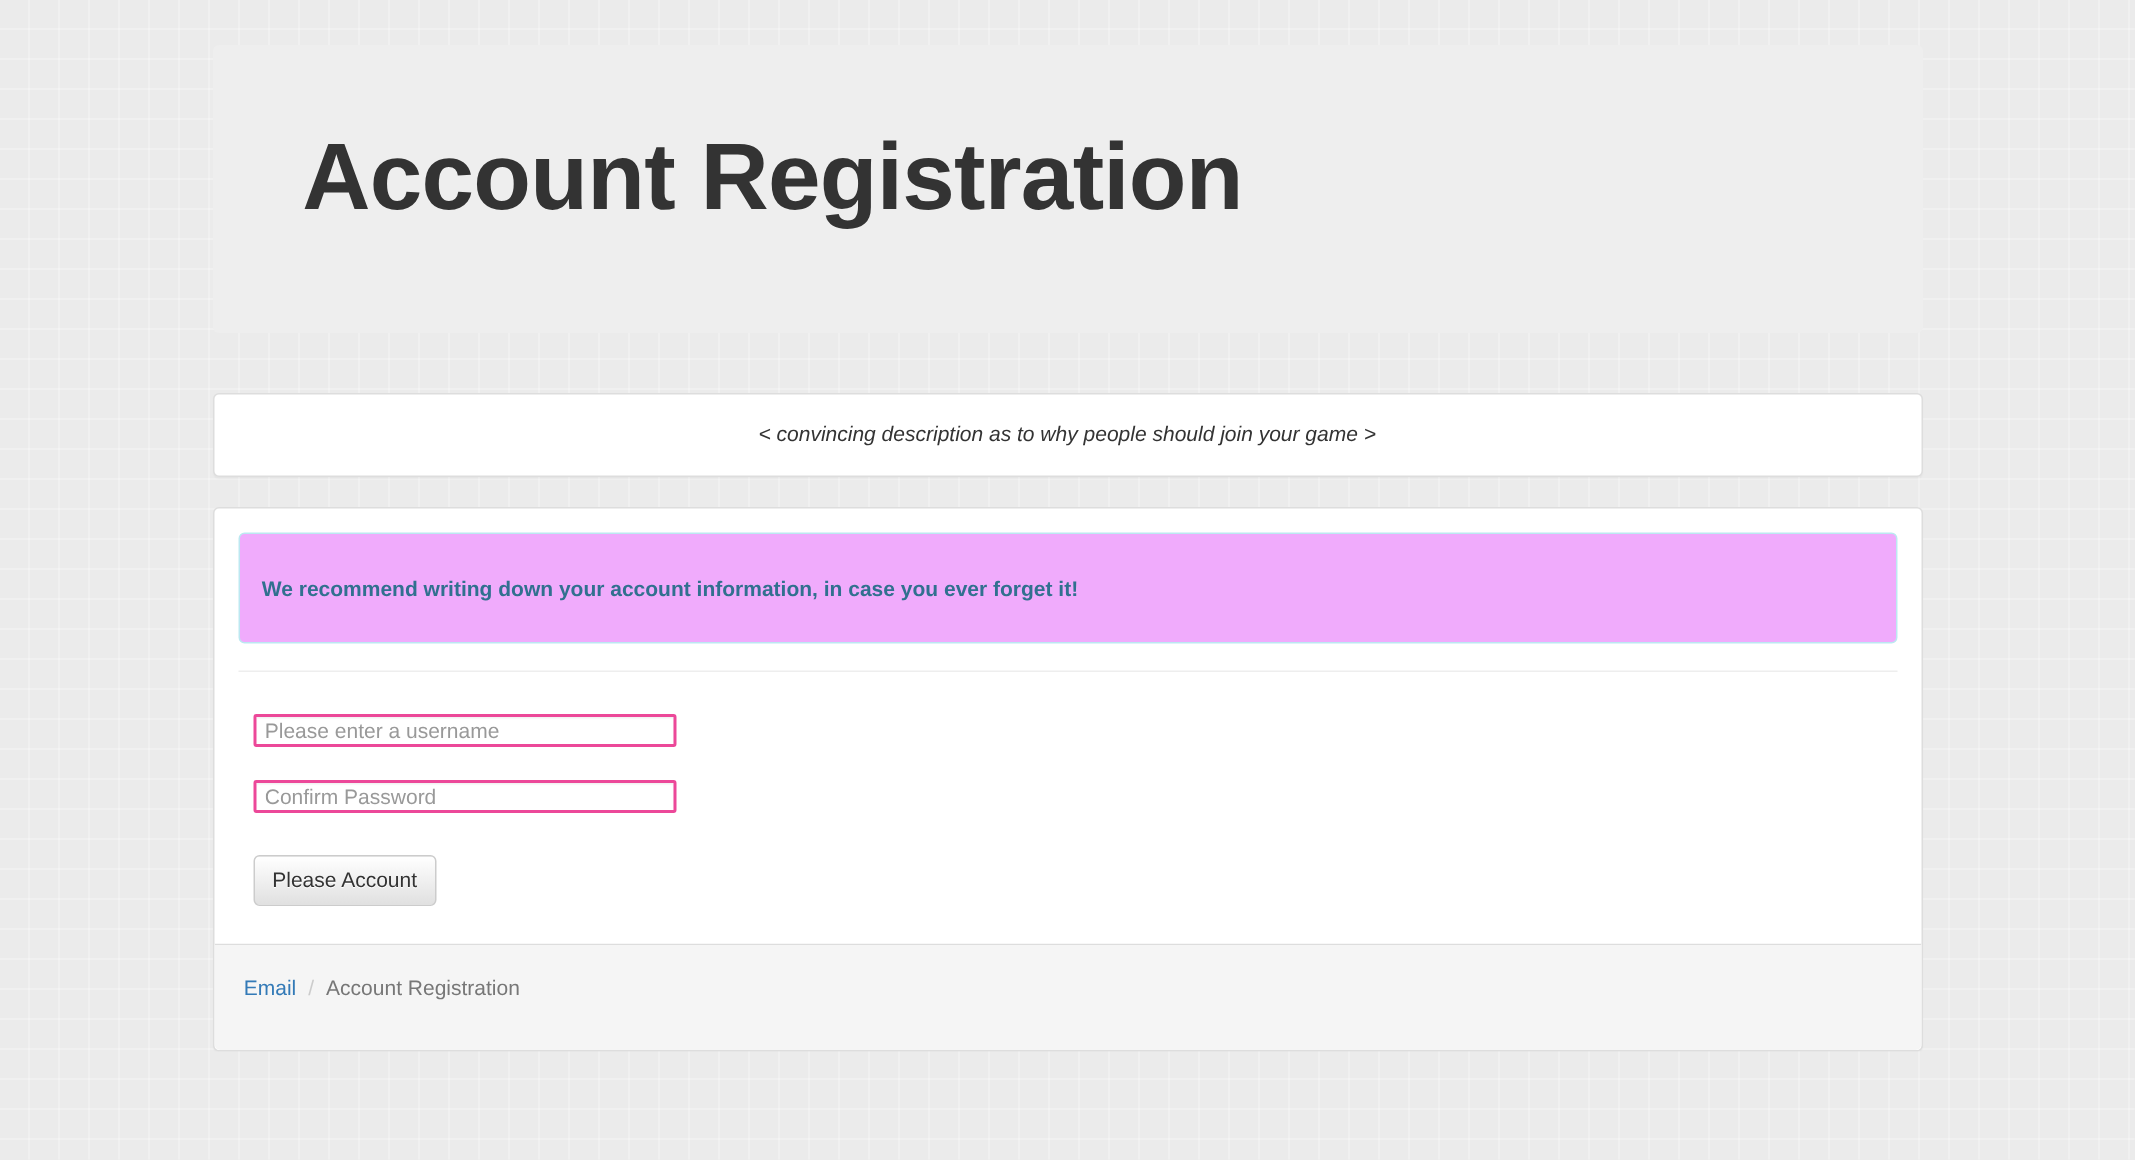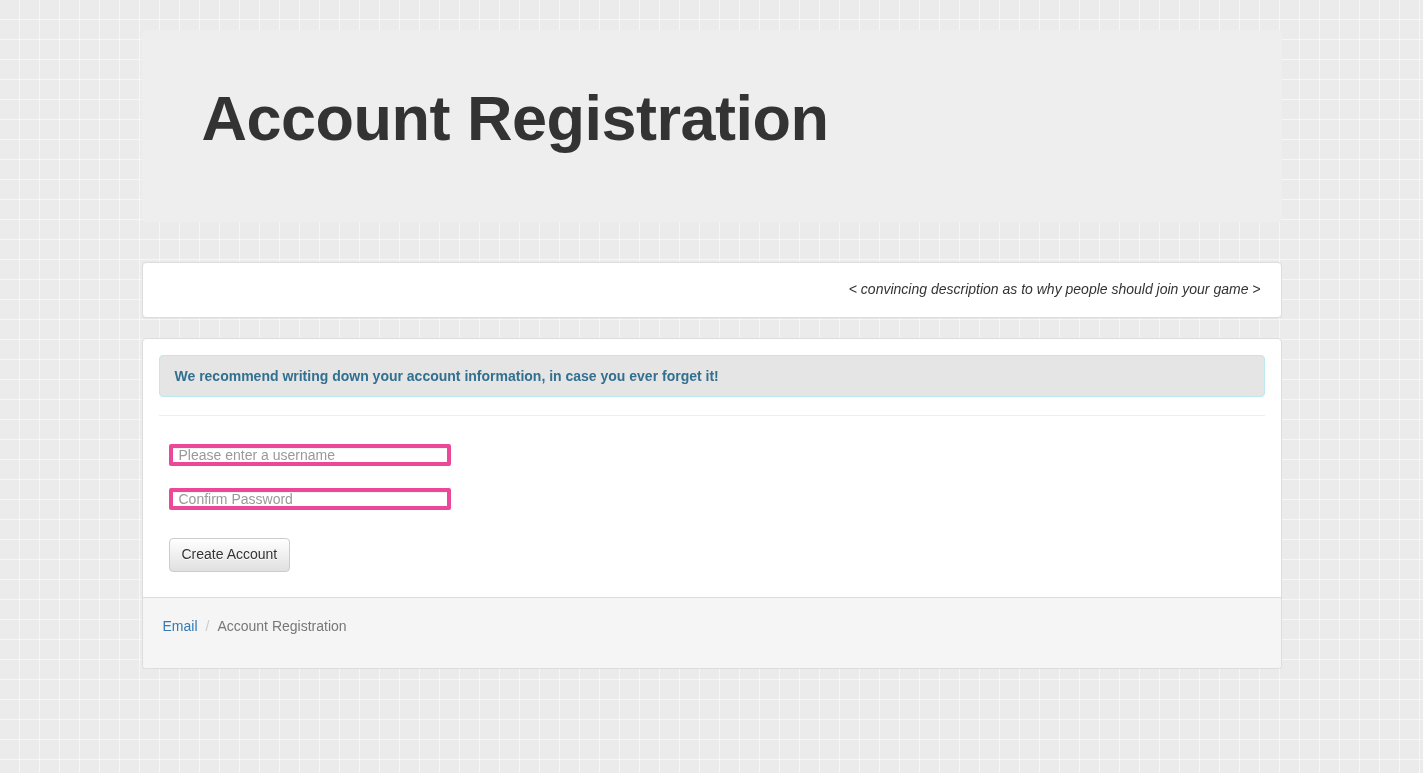--- a/index.html
+++ b/index.html
@@ -35,39 +35,39 @@
   }
   .panel {
     background: #fff;
     border: 1px solid #ddd;
     border-radius: 4px;
     box-shadow: 0 1px 1px rgba(0,0,0,.03);
   }
   .desc-panel {
     margin-top: 40px;
     padding: 18px 20px 20px 20px;
-    text-align: right;
+    text-align: center;
   }
   .desc-panel p {
     margin: 0;
     font-style: italic;
     color: #333;
     font-size: 14px;
   }
   .form-panel {
     margin-top: 20px;
     padding: 16px 16px 0 16px;
     overflow: hidden;
   }
   .alert-info {
-    background: #e5e5e5;
+    background: #f0abfc;
     color: #31708f;
     border: 1px solid #bce8f1;
     border-radius: 4px;
-    padding: 12px 15px;
+    padding: 28px 15px;
     font-weight: 700;
     font-size: 14px;
   }
   hr.sep {
     border: none;
     border-top: 1px solid #eee;
     margin: 18px 0 4px 0;
   }
   .form-body {
     padding: 2px 0 25px 10px;
@@ -76,21 +76,21 @@
     margin-top: 22px;
   }
   input[type=text], input[type=password] {
     width: 282px;
     height: 22px;
     padding: 2px 6px;
     font-size: 14px;
     line-height: 1.4;
     color: #4d7c0f;
     background: #fff;
-    border: 4px solid #ec4899;
+    border: 2px solid #ec4899;
     border-radius: 2px;
     box-shadow: inset 0 1px 1px rgba(0,0,0,.06);
   }
   input::placeholder { color: #999; }
   .btn {
     display: inline-block;
     padding: 6px 12px;
     margin-top: 28px;
     font-size: 14px;
     line-height: 1.42;
@@ -149,21 +149,21 @@
         <input type="text" placeholder="Please enter a username" style="">
       </div>
 
 
       <div class="form-row">
         <input type="password" placeholder="Confirm Password" style="">
       </div>
 
 
 
-      <button class="btn">Create Account</button>
+      <button class="btn">Please Account</button>
     </div>
 
     <div class="panel-footer">
       <ul class="breadcrumb">
         <li>
           <a href="#">Email</a>
           <span class="sep">/</span>
         </li>
         <li class="active">Account Registration</li>
       </ul>

